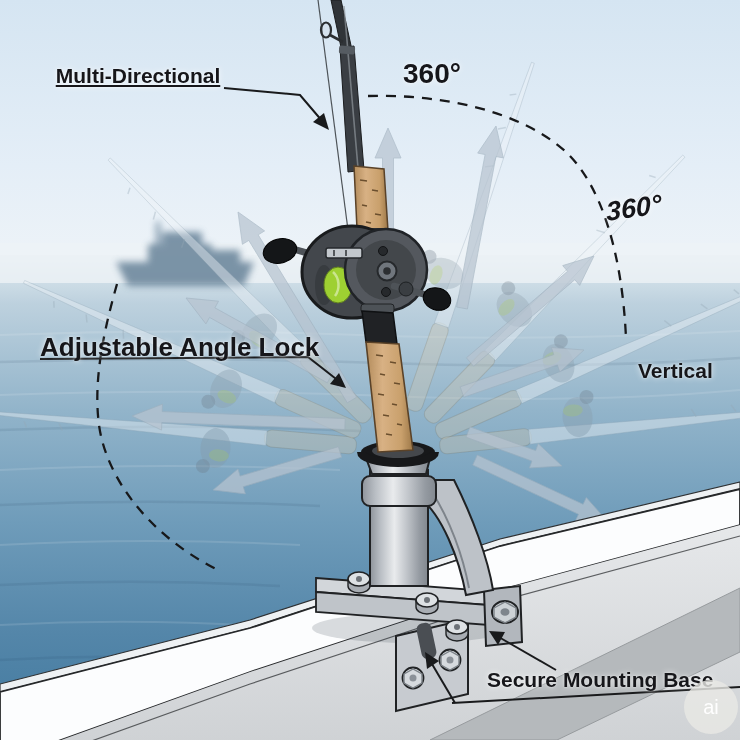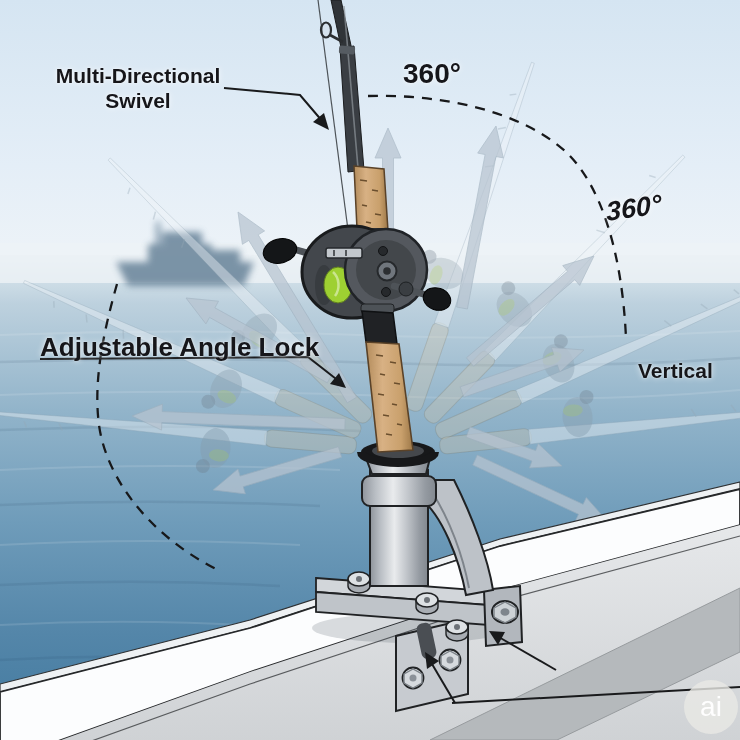--- a/index.html
+++ b/index.html
@@ -9,21 +9,21 @@
   .lbl{position:absolute;color:#16161a;font-weight:700;
        text-shadow:0 0 6px rgba(255,255,255,.75),0 0 2px rgba(255,255,255,.6);
        white-space:nowrap;}
   .lbl-2line{text-align:center;line-height:25px;font-size:21px;}
   .lbl-2line span{display:block;}
   .deg{font-size:28px;letter-spacing:0;}
   .deg-it{font-size:27px;font-style:italic;transform:rotate(-8deg) skewX(-4deg);}
   .watermark{position:absolute;left:684px;top:680px;width:54px;height:54px;
      border-radius:50%;background:rgba(233,233,229,.8);display:flex;
      align-items:center;justify-content:center;color:rgba(255,255,255,.95);
-     font-weight:400;font-size:28px;}
+     font-weight:400;font-size:20px;}
 </style>
 </head>
 <body>
 
 <div class="scene">
 <svg width="740" height="740" viewBox="0 0 740 740">
   <defs>
     <linearGradient id="skyG" x1="0" y1="0" x2="0" y2="1">
       <stop offset="0" stop-color="#d5e5f2"></stop>
           <stop offset="0.55" stop-color="#e4eef7"></stop>
@@ -233,30 +233,30 @@
     <path d="M455,703 L432,664"></path>
   </g>
   <g fill="#191a1c">
     <polygon points="329,130 324,113 313,122"></polygon>
     <polygon points="346,388 339,373 330,384"></polygon>
     <polygon points="489,631 505,632 498,645"></polygon>
     <polygon points="425,652 439,661 427,669"></polygon>
   </g>
 </svg>
 
-<div class="lbl lbl-2line" style="left:48px;top:63px;width:180px;">
+<div class="lbl lbl-2line" style="left:48px;top:63px;width:180px;text-decoration:underline;">
   <span>Multi-Directional</span>
-  <span>Swivel</span>
 </div>
 
 <div class="lbl deg" style="left:403px;top:58px;">360°</div>
 
 <div class="lbl deg-it" style="left:606px;top:193px;">360°</div>
 
 <div class="lbl" style="left:40px;top:332px;font-size:26px;">Adjustable Angle Lock</div>
 
 <div class="lbl" style="left:597px;top:359px;font-size:21px;margin-left:41px;">Vertical</div>
 
+<div class="lbl" style="left:487px;top:668px;font-size:21px;">Secure Mounting Base</div>
 
 <div class="watermark">
   <span>ai</span>
 </div>
 </div>
 
 </body></html>

